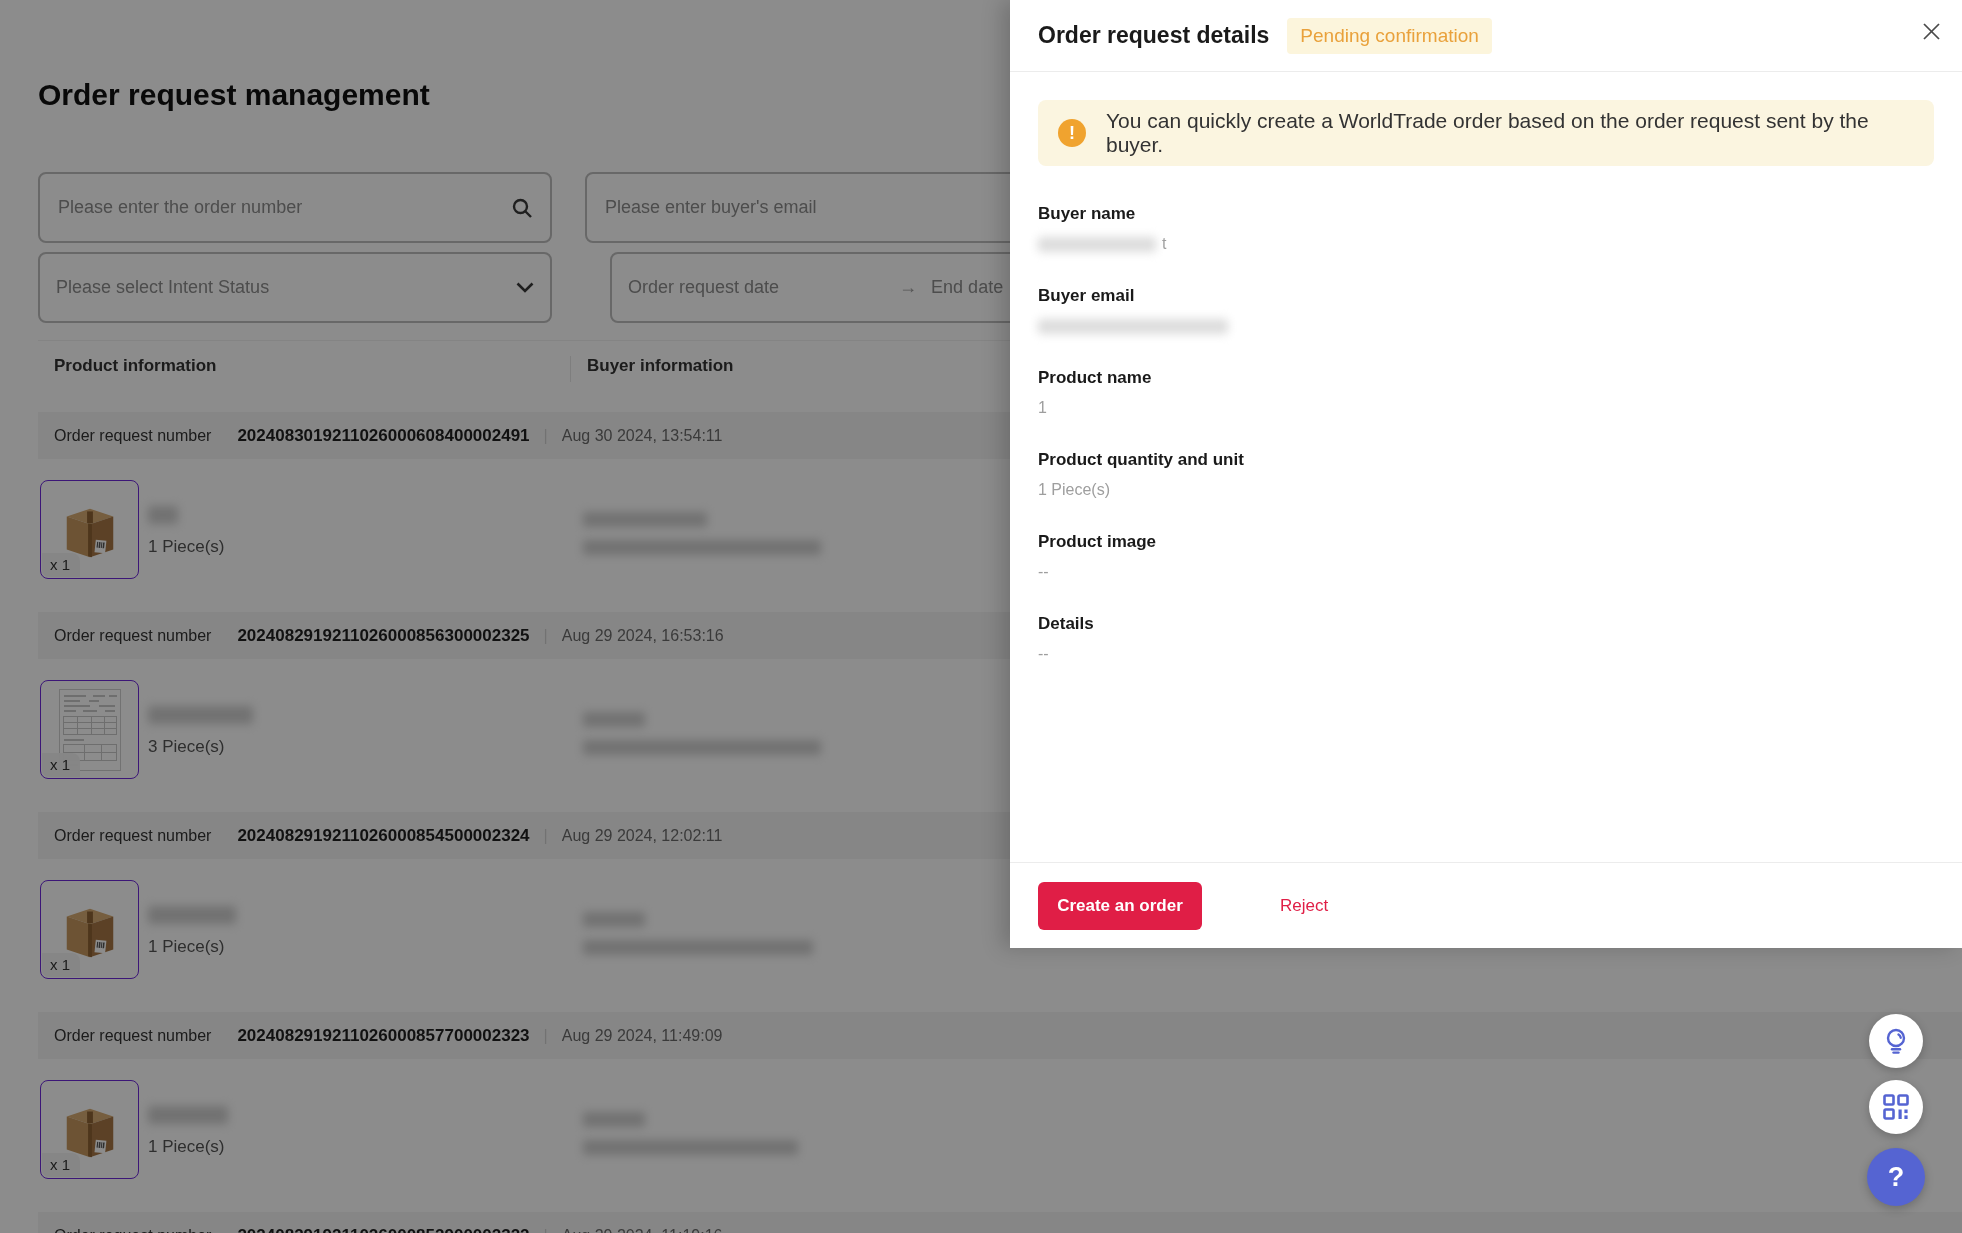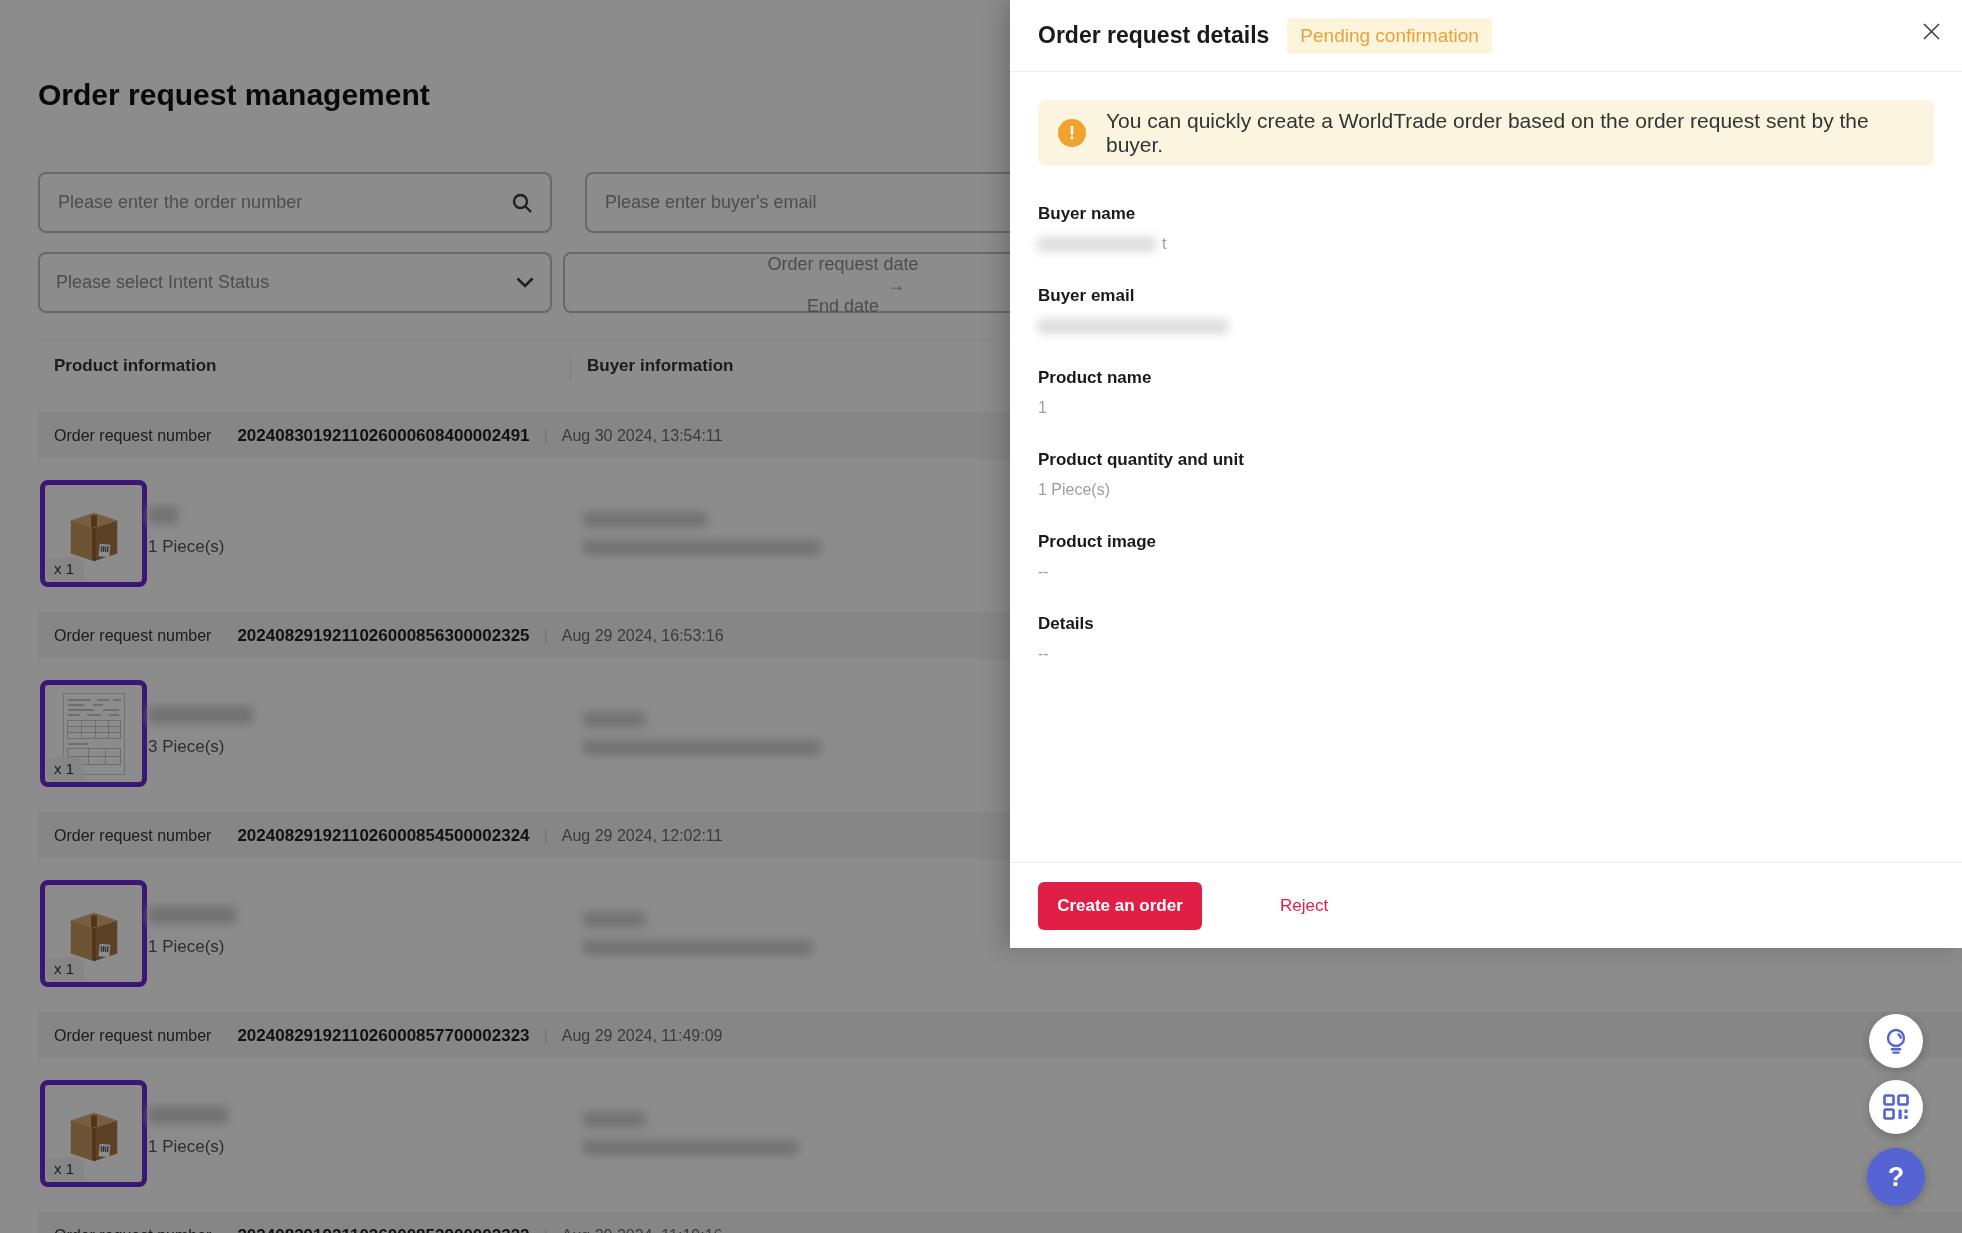--- a/index.html
+++ b/index.html
@@ -5,21 +5,21 @@
   html,body{margin:0;padding:0;}
   body{
     width:1962px;height:1233px;position:relative;overflow:hidden;
     background:#fff;font-family:"Liberation Sans",sans-serif;
     -webkit-font-smoothing:antialiased;
   }
   
   .page{position:absolute;inset:0;background:#fff;}
   .page-title{position:absolute;left:38px;top:78px;font-size:30px;font-weight:700;color:#111;}
   .inp{
-    position:absolute;height:61px;border:2px solid #bdbdbd;border-radius:8px;
+    position:absolute;height:71px;border:2px solid #bdbdbd;border-radius:8px;
     background:#fff;box-sizing:border-box;display:flex;align-items:center;
     padding:0 16px;font-size:18px;color:#8c8c8c;
   }
   .inp input{
     border:none;outline:none;flex:1;font-size:18px;color:#333;background:transparent;
     font-family:"Liberation Sans",sans-serif;min-width:0;
   }
   .inp input::placeholder{color:#8c8c8c;}
   .date-arrow{margin:0 14px 0 120px;color:#9a9a9a;font-size:18px;}
   
@@ -30,21 +30,21 @@
   .band{
     position:absolute;left:38px;right:0;top:0;height:47px;background:#f5f5f5;
     display:flex;align-items:center;padding-left:16px;box-sizing:border-box;font-size:16px;
   }
   .band .lbl{color:#333;}
   .band .num{margin-left:26px;font-weight:600;color:#1f1f1f;font-size:17px;}
   .band .bar{margin:0 14px;color:#d0d0d0;}
   .band .dt{color:#6b6b6b;}
   .thumb{
     position:absolute;left:40px;top:68px;width:97px;height:97px;background:#fff;
-    border:5px solid #6d28d9;border-radius:8px;display:flex;align-items:center;justify-content:center;
+    border:1px solid #6d28d9;border-radius:8px;display:flex;align-items:center;justify-content:center;
     overflow:hidden;
   }
   .count-badge{
     position:absolute;left:1px;bottom:1px;background:rgba(244,244,244,.95);
     padding:3px 10px 4px 8px;font-size:15px;color:#333;
     border-top-right-radius:8px;border-bottom-left-radius:7px;
   }
   .blur-bar{background:#cfcfcf;filter:blur(5px);border-radius:2px;position:absolute;height:15px;}
   .qty{position:absolute;left:148px;top:125px;font-size:17px;color:#555;}
   
@@ -122,21 +122,21 @@
   </div>
 
   <div class="inp" style="left:38px;top:252px;width:514px;justify-content:space-between;">
     <span>Please select Intent Status</span>
     <span style="display:flex;">
       <svg width="18" height="11" viewBox="0 0 18 11" fill="none" stroke="#3a3a3a" stroke-width="2.6">
         <polyline points="1.5,1.5 9,9 16.5,1.5"></polyline>
       </svg>
     </span>
   </div>
-  <div class="inp" style="left:563px;top:252px;width:560px;flex-direction:column;">
+  <div class="inp" style="left:610px;top:252px;width:560px;">
     <span>Order request date</span>
     <span class="date-arrow">→</span>
     <span>End date</span>
   </div>
 
   <div class="tbl-top"></div>
   <div class="th" style="left:54px;">Product information</div>
   <div class="th-sep"></div>
   <div class="th" style="left:587px;">Buyer information</div>
 

